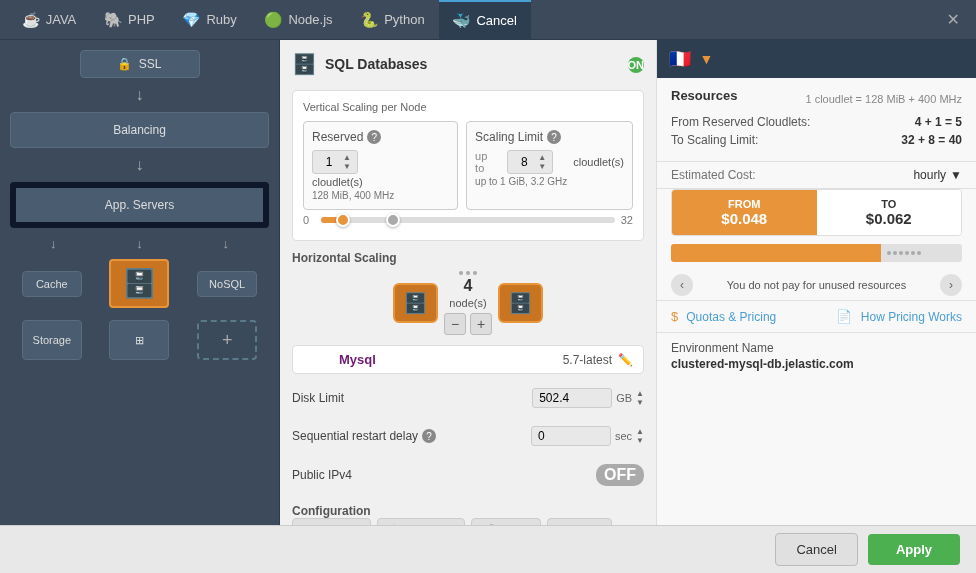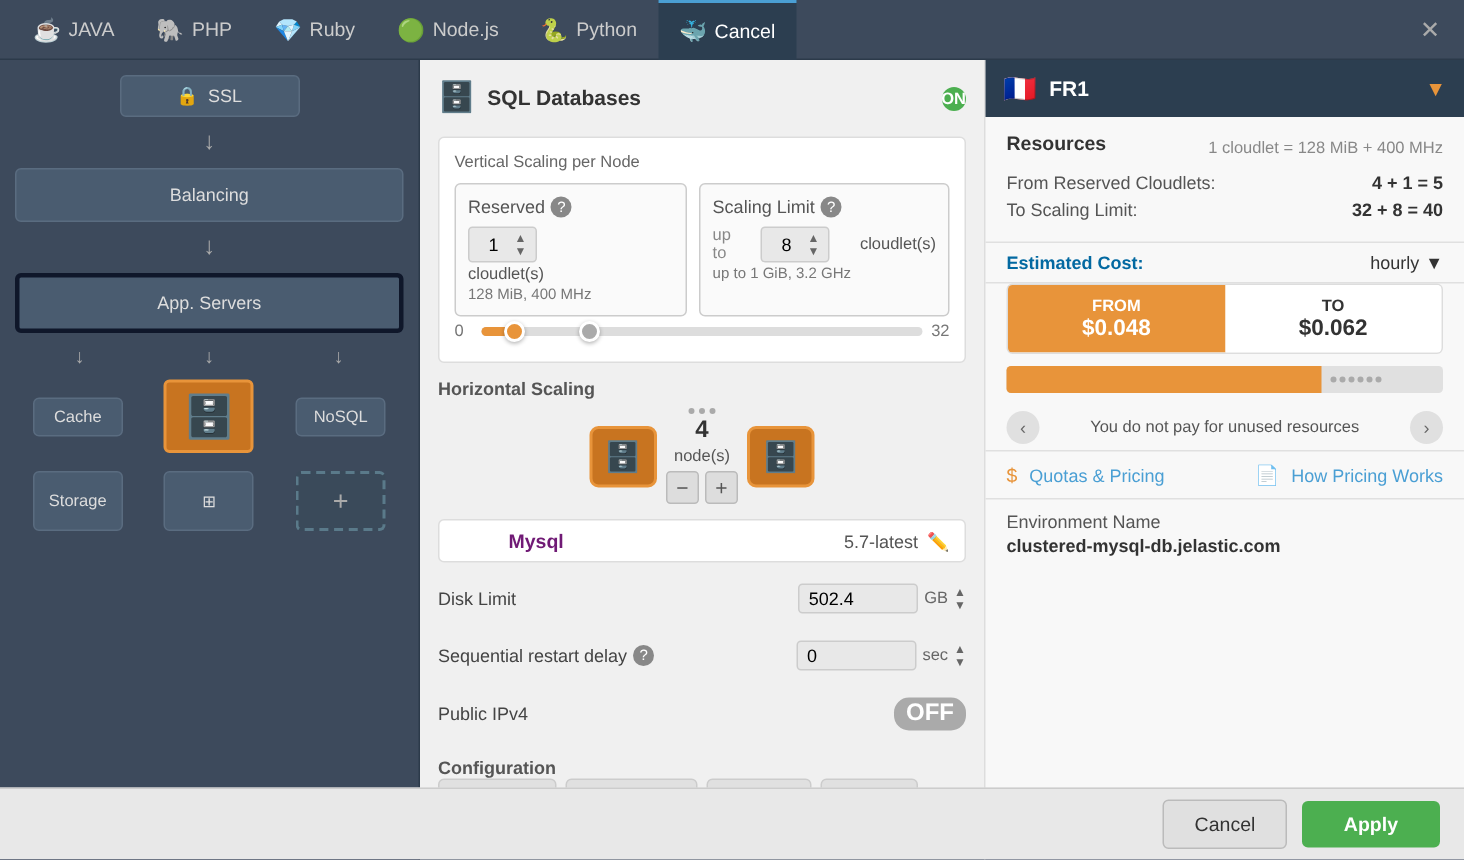--- a/index.html
+++ b/index.html
@@ -87,21 +87,21 @@
       text-align: center;
       font-size: 12px;
     }
     .arrow-down {
       text-align: center;
       color: #aaa;
       font-size: 16px;
     }
     .app-servers-btn {
       background: #4a5c70;
-      border: 3px solid #0f172a;
+      border: 6px solid #0f172a;
       color: #ddd;
       padding: 10px;
       border-radius: 4px;
       cursor: pointer;
       text-align: center;
       font-size: 12px;
     }
     .arrows-row {
       display: flex;
       justify-content: space-around;
@@ -517,22 +517,21 @@
     }
     .cost-row {
       display: flex;
       align-items: center;
       justify-content: space-between;
       padding: 6px 14px;
       border-bottom: 1px solid #e0e0e0;
     }
     .cost-label {
       font-size: 12px;
-      color: #0369a1;
-      font-weight: bold;
+      color: #737373;
     }
     .cost-value {
       display: flex;
       align-items: center;
       gap: 4px;
       font-size: 12px;
       color: #333;
       cursor: pointer;
     }
     .price-boxes {
@@ -906,21 +905,20 @@
           <span>More</span>
         </div>
       </div>
     </div>
   </div>
 
   <div class="right-panel">
 
     <div class="region-bar">
       <span class="flag">🇫🇷</span>
-      <span class="region-name">FR1</span>
       <span class="region-dropdown">▼</span>
     </div>
 
     <div class="resources-section">
       <div style="display:flex;justify-content:space-between;align-items:center;margin-bottom:6px;">
         <span class="resources-title">Resources</span>
         <span class="resource-hint-small">1 cloudlet = 128 MiB + 400 MHz</span>
       </div>
       <div class="resource-row">
         <span class="resource-key">From Reserved Cloudlets:</span>

